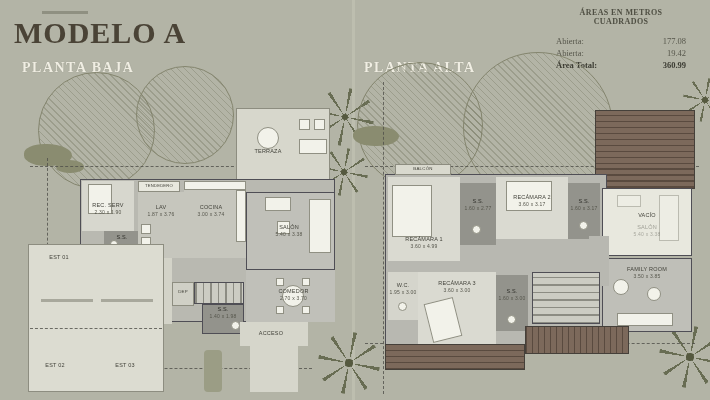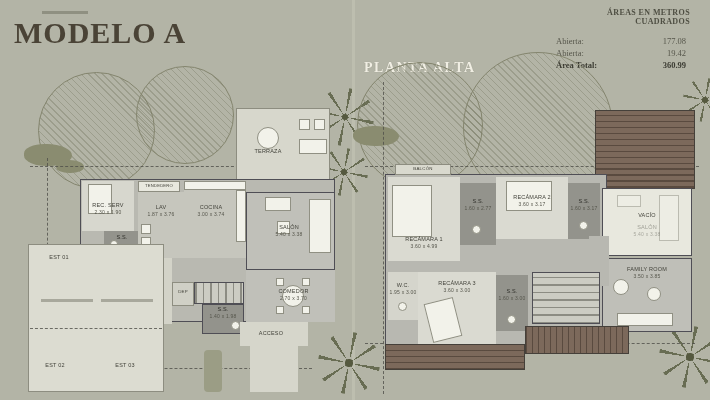--- a/index.html
+++ b/index.html
@@ -7,21 +7,21 @@
           font-family:"Liberation Sans",sans-serif}
   
   .rule{position:absolute;left:42px;top:11px;width:46px;height:3px;background:#8f9081}
   .title{position:absolute;left:14px;top:16px;font-family:"Liberation Serif",serif;
          font-weight:bold;font-size:30px;letter-spacing:1px;color:#4a4336}
   .subtitle{position:absolute;font-family:"Liberation Serif",serif;font-weight:bold;
             font-size:14px;letter-spacing:1.5px;color:#f0eee3;text-shadow:0 0 1px rgba(90,90,75,.4)}
   
   .tbl{position:absolute;left:552px;top:8px;width:138px;color:#56564b}
   .tbl .hd{font-family:"Liberation Serif",serif;font-weight:bold;font-size:8px;
-           letter-spacing:.4px;color:#4f4f43;text-align:right;margin-bottom:9px}
+           letter-spacing:.4px;color:#4f4f43;text-align:center;margin-bottom:9px}
   .tbl .row{display:flex;justify-content:space-between;font-family:"Liberation Serif",serif;
             font-size:8.5px;line-height:12px;padding:0 4px}
   .tbl .row.total{font-weight:bold;color:#3c3c33}
   
   .plan{position:absolute;width:334px;height:310px}
   .room,.zone{position:absolute;box-sizing:border-box}
   .wall{border:1.6px solid #4f4e55}
   .thin{border:1px solid #8d8d80}
   .lbl{position:absolute;font-size:5.5px;line-height:1.3;color:#43433b;text-align:center;
        letter-spacing:.2px;text-transform:uppercase;pointer-events:none}
@@ -48,20 +48,21 @@
   .stairsH{background-color:#ccccc3;background-image:repeating-linear-gradient(0deg,#8c8c83 0 1.5px,transparent 1.5px 7.5px)}
   .divider{position:absolute;top:0;height:400px;background:#c3c4b5;opacity:.6}
 </style>
 </head>
 <body>
 
 <div id="canvas">
 
   <div class="rule"></div>
   <div class="title">MODELO A</div>
+  <div class="subtitle" style="left:22px;top:60px">PLANTA BAJA</div>
   <div class="subtitle" style="left:364px;top:60px">PLANTA ALTA</div>
 
   <div class="tbl">
     <div class="hd">ÁREAS EN METROS CUADRADOS</div>
     <div class="row">
       <span>Abierta:</span>
       <span>177.08</span>
     </div>
     <div class="row">
       <span>Abierta:</span>

